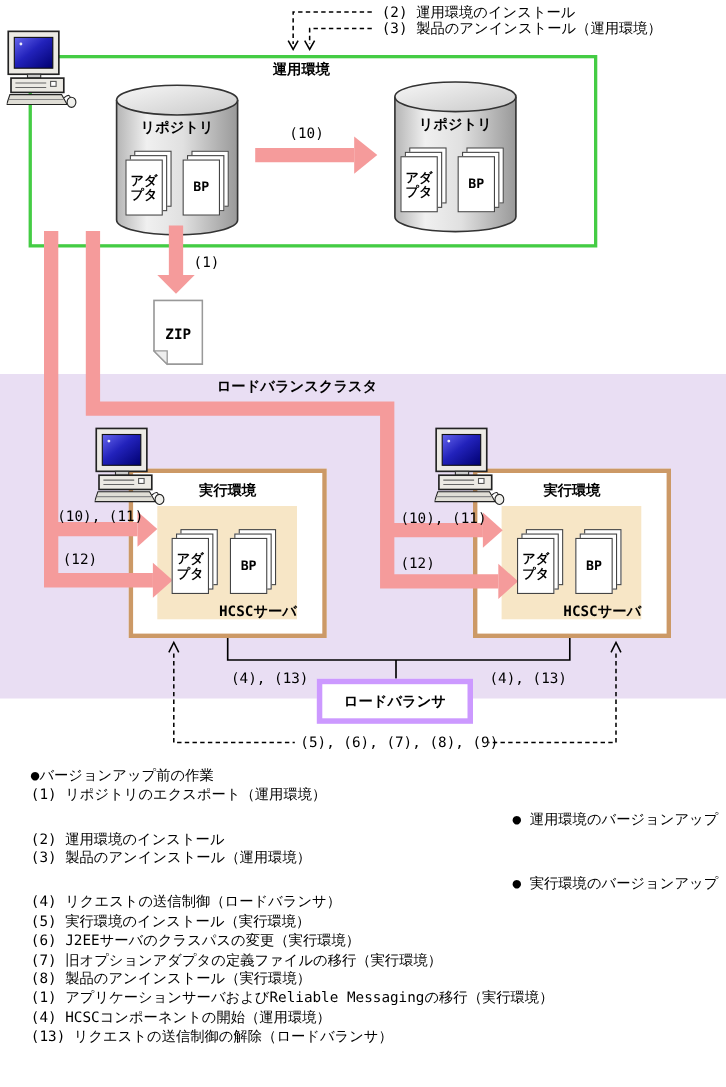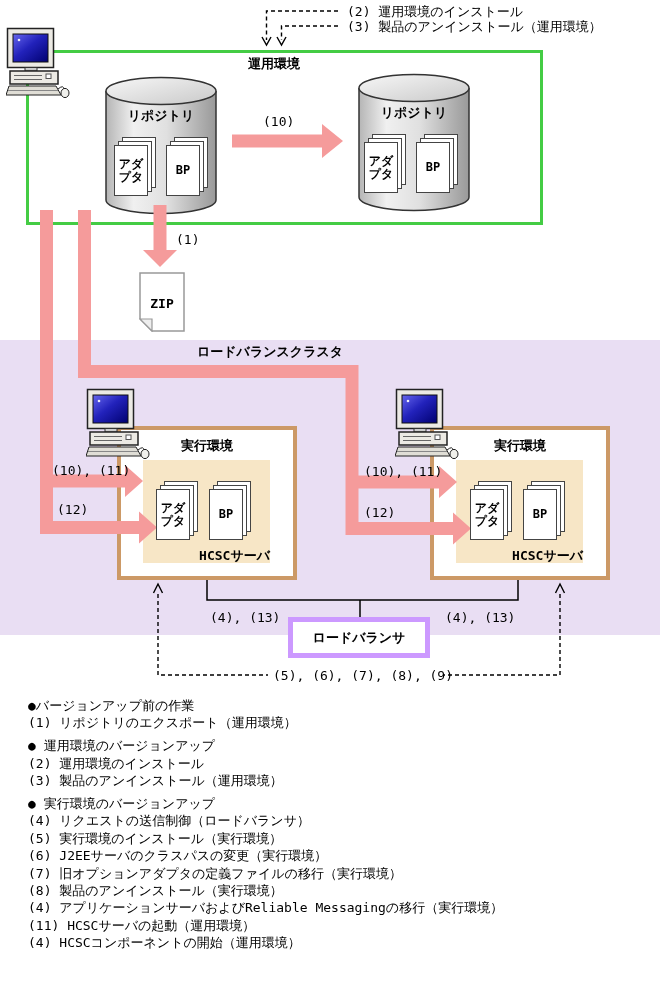--- a/index.html
+++ b/index.html
@@ -27,21 +27,21 @@
   .page{position:absolute;left:0;top:0;width:100%;height:100%;background:#fff;border:1px solid #444;box-sizing:border-box;}
   .p2{transform:translate(8px,-8px);}
   .p1{transform:translate(4px,-4px);}
   .front{display:flex;align-items:center;justify-content:center;text-align:center;
          font-size:12px;line-height:13px;font-weight:bold;white-space:pre-line;}
   .svg-layer{position:absolute;left:0;top:0;z-index:3;pointer-events:none;}
   .art{position:absolute;z-index:2;}
   .pc{position:absolute;z-index:5;}
   
   .legend{position:absolute;left:28px;top:697px;width:625px;font-size:13px;line-height:17.4px;z-index:6;}
-  .legend .sec{margin-top:5.5px;}
+  .legend .sec{margin-top:5.5px;text-align:right;}
   .legend div{white-space:pre;}
 </style>
 </head>
 <body>
 
 <div class="canvas">
 
   <div class="abs cluster-band"></div>
 
   <div class="abs op-box"></div>
@@ -226,18 +226,18 @@
     <div>(1) リポジトリのエクスポート（運用環境）</div>
     <div class="sec">● 運用環境のバージョンアップ</div>
     <div>(2) 運用環境のインストール</div>
     <div>(3) 製品のアンインストール（運用環境）</div>
     <div class="sec">● 実行環境のバージョンアップ</div>
     <div>(4) リクエストの送信制御（ロードバランサ）</div>
     <div>(5) 実行環境のインストール（実行環境）</div>
     <div>(6) J2EEサーバのクラスパスの変更（実行環境）</div>
     <div>(7) 旧オプションアダプタの定義ファイルの移行（実行環境）</div>
     <div>(8) 製品のアンインストール（実行環境）</div>
-    <div>(4) アプリケーションサーバおよびReliable Messagingの移行（実行環境）</div>
-    <div>(11) HCSCサーバの起動（運用環境）</div>
+    <div>(1) アプリケーションサーバおよびReliable Messagingの移行（実行環境）</div>
     <div>(4) HCSCコンポーネントの開始（運用環境）</div>
+    <div>(13) リクエストの送信制御の解除（ロードバランサ）</div>
   </div>
 
 </div>
 
 </body></html>

